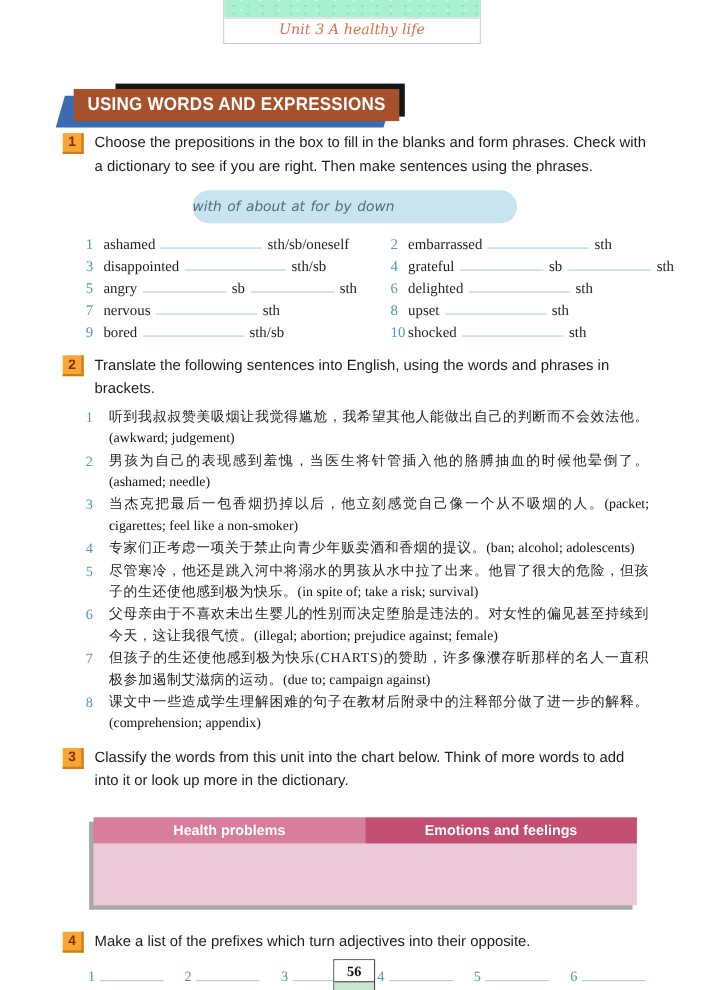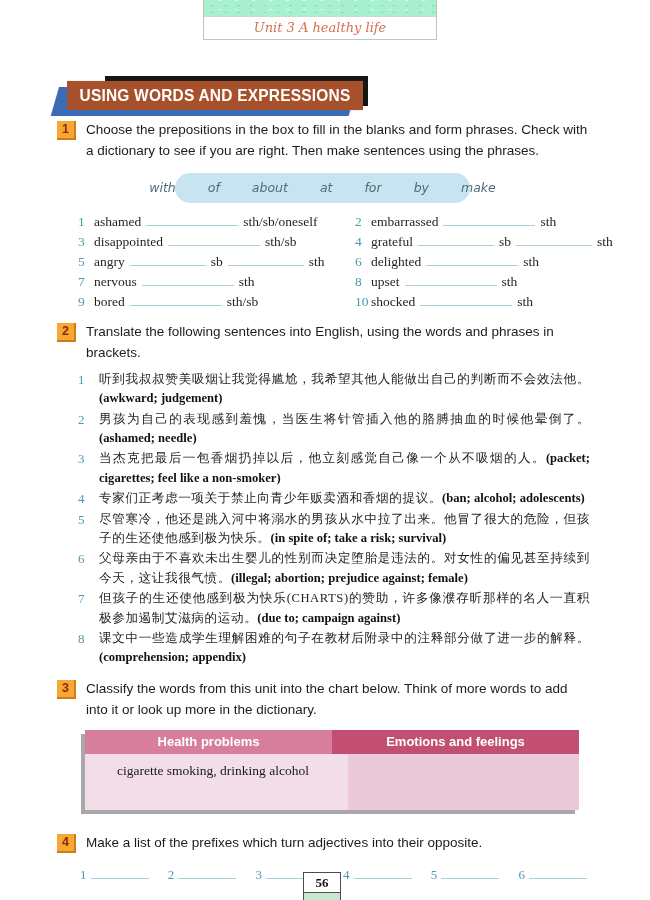--- a/index.html
+++ b/index.html
@@ -26,41 +26,41 @@
 
   
   .ex-head{display:flex;margin-left:57px;margin-right:40px;}
   .badge{flex:none;width:17px;height:17px;margin:1px 10px 0 0;background:var(--badge-bg,#f7a733);
     color:var(--badge-text,#8a2b0d);font-weight:bold;font-size:12.5px;text-align:center;line-height:17px;
     border-right:2px solid #cd7d17;border-bottom:2px solid #cd7d17;}
   .instruction{font-size:13.5px;line-height:1.55;width:505px;color:#1c1c1c;}
 
   
   .prep-box{margin:11px 0 9px 175px;width:295px;height:30px;background:var(--prep-box-bg,#c8e4f0);
-    border-radius:16px;display:flex;justify-content:center;align-items:center;gap:32px;}
+    border-radius:16px;display:flex;align-items:center;gap:5px;}
   .prep{font-family:"DejaVu Sans",sans-serif;font-style:italic;font-size:12.5px;color:#4f6d79;}
 
   
   .phrase-grid{margin-left:78px;width:512px;display:grid;grid-template-columns:277px 235px;row-gap:1px;
     font-family:"Liberation Serif","DejaVu Serif",serif;font-size:13.5px;line-height:19px;}
   .phrase-item{white-space:nowrap;}
   .phrase-number{display:inline-block;min-width:16px;color:var(--list-number-blue,#4f9ab0);}
   .blank{display:inline-block;width:92px;height:12px;border-bottom:1.4px solid var(--blank-line-blue,#a9cfdd);margin:0 5px;}
   .blank-sm{width:76px;}
 
   
   .sentence-list{margin:6px 0 0 78px;width:512px;}
   .sentence{display:flex;margin-bottom:1px;}
   .s-num{flex:none;width:21px;color:var(--list-number-blue,#4f9ab0);font-family:"Liberation Serif","DejaVu Serif",serif;font-size:13px;line-height:19.4px;}
   .s-text{font-size:12.6px;line-height:19.4px;text-align:justify;color:#242424;}
   .s-zh{font-family:"Liberation Serif","DejaVu Serif",serif;letter-spacing:0.6px;}
-  .s-en{font-family:"Liberation Serif","DejaVu Serif",serif;font-weight:bold;color:#111;}
+  .s-en{font-family:"Liberation Serif","DejaVu Serif",serif;font-weight:normal;color:#111;}
 
   
-  .classify-table{margin:9px 0 0 85px;width:494px;box-shadow:-4px 4px 0 0 #a8a8a8;}
+  .classify-table{margin:22px 0 0 85px;width:494px;box-shadow:-4px 4px 0 0 #a8a8a8;}
   .t-head{display:flex;height:24px;}
   .t-head .th{flex:1;color:#fff;font-weight:bold;font-size:13px;text-align:center;line-height:24px;}
   .th-left{background:var(--table-header-left-bg,#d67e9b);}
   .th-right{background:var(--table-header-right-bg,#c24e72);}
   .t-body{display:flex;height:56px;}
   .t-body .td{flex:1;font-family:"Liberation Serif","DejaVu Serif",serif;font-size:13.5px;color:#1a1a1a;padding-top:9px;box-sizing:border-box;}
   .td-left{background:var(--table-cell-left-bg,#f3dde8);padding-left:32px;}
   .td-right{background:var(--table-cell-right-bg,#ecc9d9);}
 
   
@@ -96,21 +96,21 @@
       <div class="badge">1</div>
       <div class="instruction">Choose the prepositions in the box to fill in the blanks and form phrases. Check with a dictionary to see if you are right. Then make sentences using the phrases.</div>
     </div>
     <div class="prep-box">
         <span class="prep">with</span>
         <span class="prep">of</span>
         <span class="prep">about</span>
         <span class="prep">at</span>
         <span class="prep">for</span>
         <span class="prep">by</span>
-        <span class="prep">make</span>
+        <span class="prep">down</span>
       </div>
     <div class="phrase-grid">
         <div class="phrase-item"><span class="phrase-number">1</span><span class="phrase-text">ashamed</span><span class="blank"></span><span class="phrase-text">sth/sb/oneself</span></div>
         <div class="phrase-item"><span class="phrase-number">2</span><span class="phrase-text">embarrassed</span><span class="blank"></span><span class="phrase-text">sth</span></div>
         <div class="phrase-item"><span class="phrase-number">3</span><span class="phrase-text">disappointed</span><span class="blank"></span><span class="phrase-text">sth/sb</span></div>
         <div class="phrase-item"><span class="phrase-number">4</span><span class="phrase-text">grateful</span><span class="blank blank-sm"></span><span class="phrase-text">sb</span><span class="blank blank-sm"></span><span class="phrase-text">sth</span></div>
         <div class="phrase-item"><span class="phrase-number">5</span><span class="phrase-text">angry</span><span class="blank blank-sm"></span><span class="phrase-text">sb</span><span class="blank blank-sm"></span><span class="phrase-text">sth</span></div>
         <div class="phrase-item"><span class="phrase-number">6</span><span class="phrase-text">delighted</span><span class="blank"></span><span class="phrase-text">sth</span></div>
         <div class="phrase-item"><span class="phrase-number">7</span><span class="phrase-text">nervous</span><span class="blank"></span><span class="phrase-text">sth</span></div>
         <div class="phrase-item"><span class="phrase-number">8</span><span class="phrase-text">upset</span><span class="blank"></span><span class="phrase-text">sth</span></div>
@@ -160,21 +160,20 @@
     <div class="ex-head" style="margin-top:11px;">
       <div class="badge">3</div>
       <div class="instruction">Classify the words from this unit into the chart below. Think of more words to add into it or look up more in the dictionary.</div>
     </div>
     <div class="classify-table">
       <div class="t-head">
         <div class="th th-left">Health problems</div>
         <div class="th th-right">Emotions and feelings</div>
       </div>
       <div class="t-body">
-        <div class="td td-left">cigarette smoking, drinking alcohol</div>
         <div class="td td-right"></div>
       </div>
     </div>
 
     <div class="ex-head" style="margin-top:23px;">
       <div class="badge">4</div>
       <div class="instruction">Make a list of the prefixes which turn adjectives into their opposite.</div>
     </div>
     <div class="prefix-row">
         <span class="prefix-item"><span>1</span><span class="blank"></span></span>

